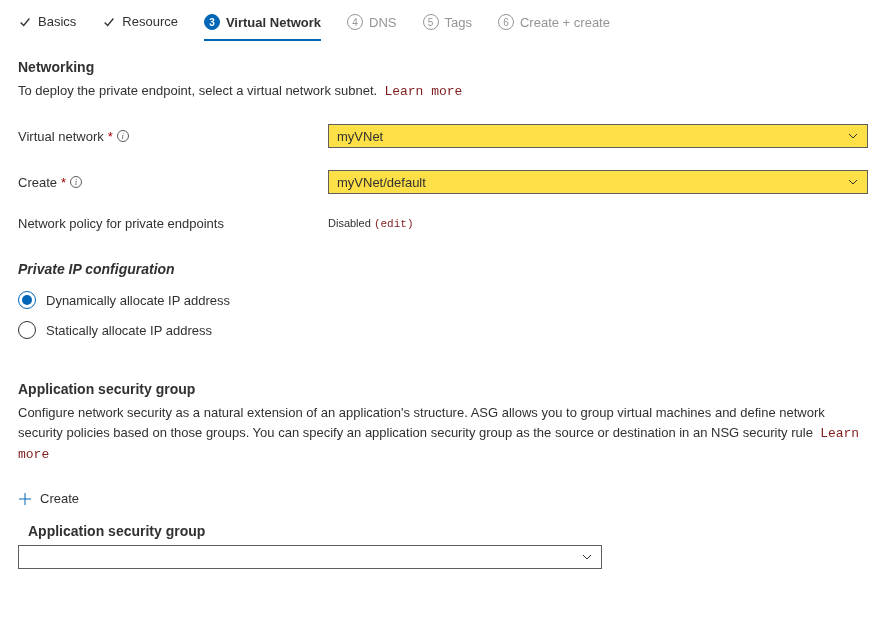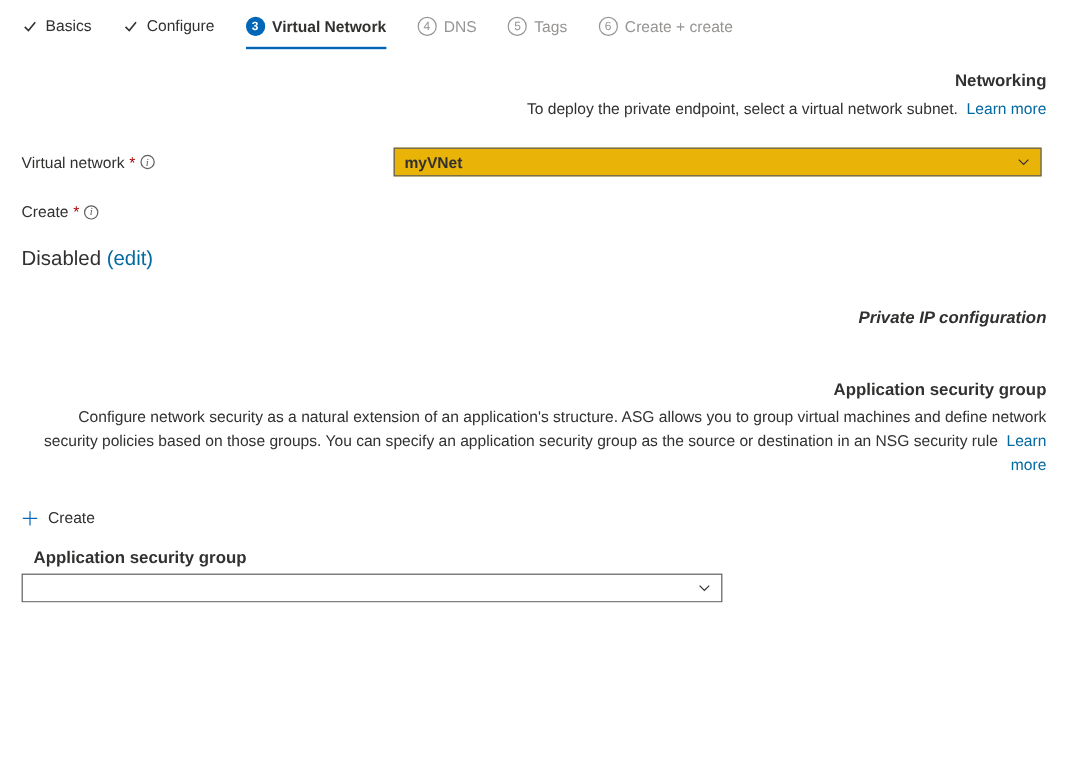--- a/index.html
+++ b/index.html
@@ -45,34 +45,33 @@
   .tab.active::after {
     content: "";
     position: absolute;
     left: 0; right: 0; bottom: -1px;
     height: 2px;
     background: #0067b8;
   }
   .tab.upcoming { color: #979593; }
   .section {
     padding: 18px 18px 0 18px;
-    text-align: right;
   }
   .section-title {
     font-weight: 600;
     font-size: 14px;
     margin-bottom: 6px;
     color: #323130;
   }
   .desc {
     color: #323130;
     font-size: 13px;
     line-height: 20px;
   }
-  .link { color: #0369a1; cursor: pointer; }
+  .link { color: #7f1d1d; cursor: pointer; font-family: Liberation Mono, monospace; }
   .form-row {
     display: flex;
     align-items: center;
     margin-top: 22px;
   }
   .form-label {
     width: 310px;
     display: flex;
     align-items: center;
     gap: 4px;
@@ -87,32 +86,31 @@
     display: inline-flex; align-items: center; justify-content: center;
     font-size: 9px; color: #605e5c;
     font-style: italic;
     font-family: Georgia, serif;
     line-height: 1;
   }
   .select {
     flex: 0 0 540px;
     height: 24px;
     border: 1px solid #605e5c;
-    background: #eab308;
+    background: #fde047;
     display: flex;
     align-items: center;
     justify-content: space-between;
     padding: 0 8px;
     cursor: pointer;
     font-size: 13px;
-    font-weight: bold;
   }
   .chevron svg { display: block; }
   .static-value {
-    font-size: 17px;
+    font-size: 11px;
     color: #323130;
   }
   .radio-group { margin-top: 8px; padding-left: 18px; }
   .radio-row {
     display: flex;
     align-items: center;
     gap: 10px;
     padding: 6px 0;
     cursor: pointer;
   }
@@ -174,21 +172,21 @@
         </svg>
     </span>
     <span>Basics</span>
   </div>
   <div class="tab completed">
     <span class="check-icon">
       <svg width="14" height="14" viewBox="0 0 16 16" fill="none" stroke="#323130" stroke-width="1.5">
           <path d="M3 8.5 L6.5 12 L13 4"></path>
         </svg>
     </span>
-    <span>Configure</span>
+    <span>Resource</span>
   </div>
   <div class="tab active">
     <span class="step-circle">3</span>
     <span>Virtual Network</span>
   </div>
   <div class="tab upcoming">
     <span class="step-circle">4</span>
     <span>DNS</span>
   </div>
   <div class="tab upcoming">
@@ -224,35 +222,54 @@
       </span>
     </div>
   </div>
 
   <div class="form-row">
     <div class="form-label">
       <span>Create</span>
       <span class="req">*</span>
       <span class="info-icon">i</span>
     </div>
+    <div class="select">
+      <span>myVNet/default</span>
+      <span class="chevron">
+        <svg width="12" height="12" viewBox="0 0 12 12" fill="none" stroke="#323130" stroke-width="1">
+            <path d="M2 4 L6 8 L10 4"></path>
+          </svg>
+      </span>
+    </div>
   </div>
 
   <div class="form-row">
+    <div class="form-label">
+      <span>Network policy for private endpoints</span>
+    </div>
     <div class="static-value">
       <span>Disabled</span>
       <span class="link">(edit)</span>
     </div>
   </div>
 </div>
 
 
 <div class="section" style="padding-top:30px;font-style:italic;">
   <div class="section-title">Private IP configuration</div>
 </div>
 <div class="radio-group">
+  <div class="radio-row">
+    <span class="radio selected"></span>
+    <span>Dynamically allocate IP address</span>
+  </div>
+  <div class="radio-row">
+    <span class="radio"></span>
+    <span>Statically allocate IP address</span>
+  </div>
 </div>
 
 
 <div class="section" style="padding-top:36px;">
   <div class="section-title">Application security group</div>
   <div class="desc">
     <span>Configure network security as a natural extension of an application's structure. ASG allows you to group virtual machines and define network security policies based on those groups. You can specify an application security group as the source or destination in an NSG security rule</span>
     &nbsp;<span class="link">Learn more</span>
   </div>
 </div>

